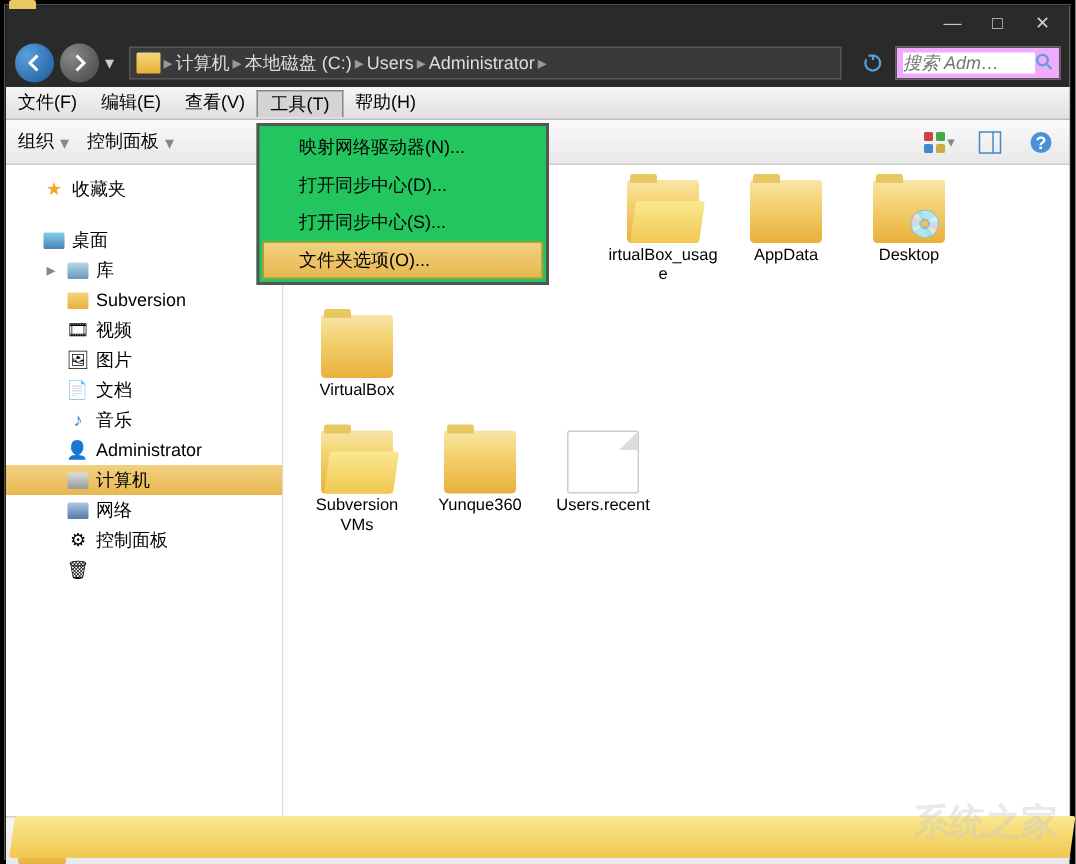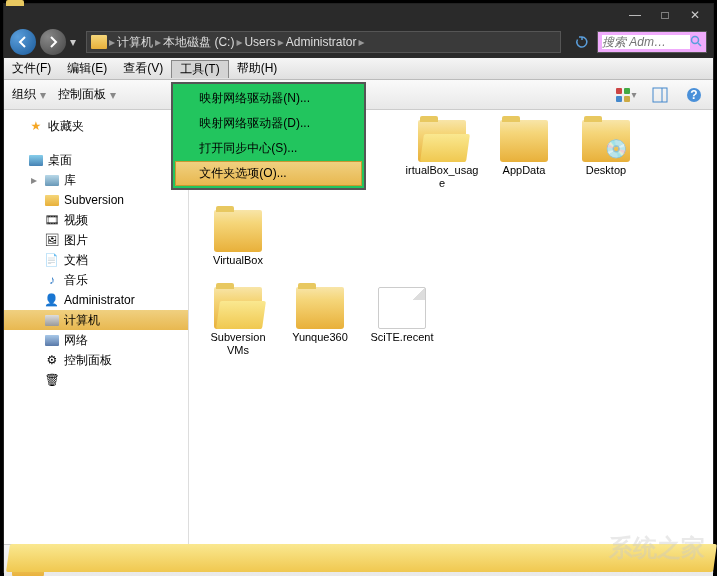--- a/index.html
+++ b/index.html
@@ -106,21 +106,21 @@
   </div>
 
   <div class="menubar">
     <div class="mitem">文件(F)</div>
     <div class="mitem">编辑(E)</div>
     <div class="mitem">查看(V)</div>
     <div class="mitem open">
       <span>工具(T)</span>
       <div class="dropdown">
         <div class="ditem">映射网络驱动器(N)...</div>
-        <div class="ditem">映射网络驱动器(D)...</div>
+        <div class="ditem">打开同步中心(D)...</div>
         <div class="ditem">打开同步中心(S)...</div>
         <div class="ditem hl">文件夹选项(O)...</div>
       </div>
     </div>
     <div class="mitem">帮助(H)</div>
   </div>
 
   <div class="toolbar">
     <div class="titem">
       <span>组织</span>
@@ -250,21 +250,21 @@
       <div class="file-item">
         <div class="fico folder open"></div>
         <div class="flabel">Subversion VMs</div>
       </div>
       <div class="file-item">
         <div class="fico folder"></div>
         <div class="flabel">Yunque360</div>
       </div>
       <div class="file-item">
         <div class="fico file"></div>
-        <div class="flabel">SciTE.recent</div>
+        <div class="flabel">Users.recent</div>
       </div>
     </div>
   </div>
 
   <div class="statusbar">
     <div class="sico fico folder open"></div>
     <span>9 个对象</span>
   </div>
 
   <div class="watermark">系统之家</div>

